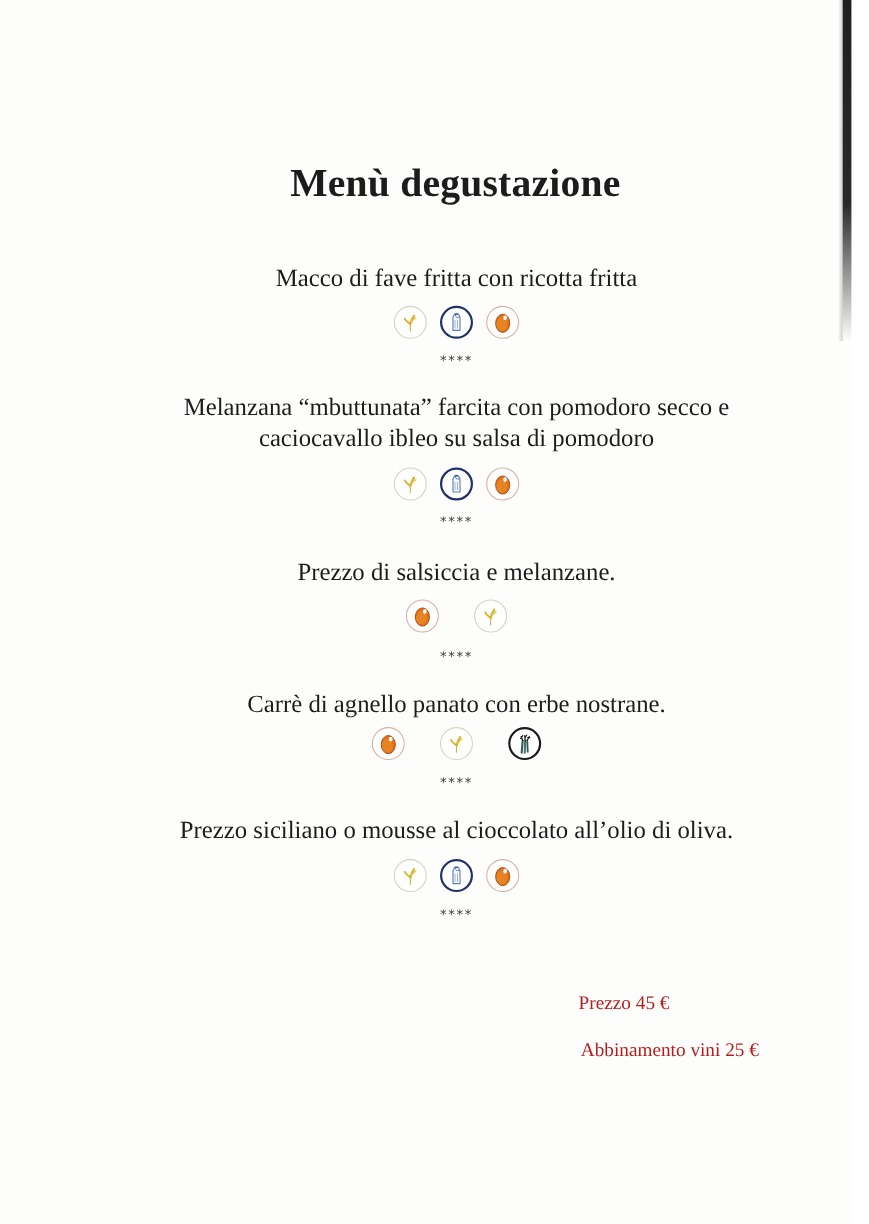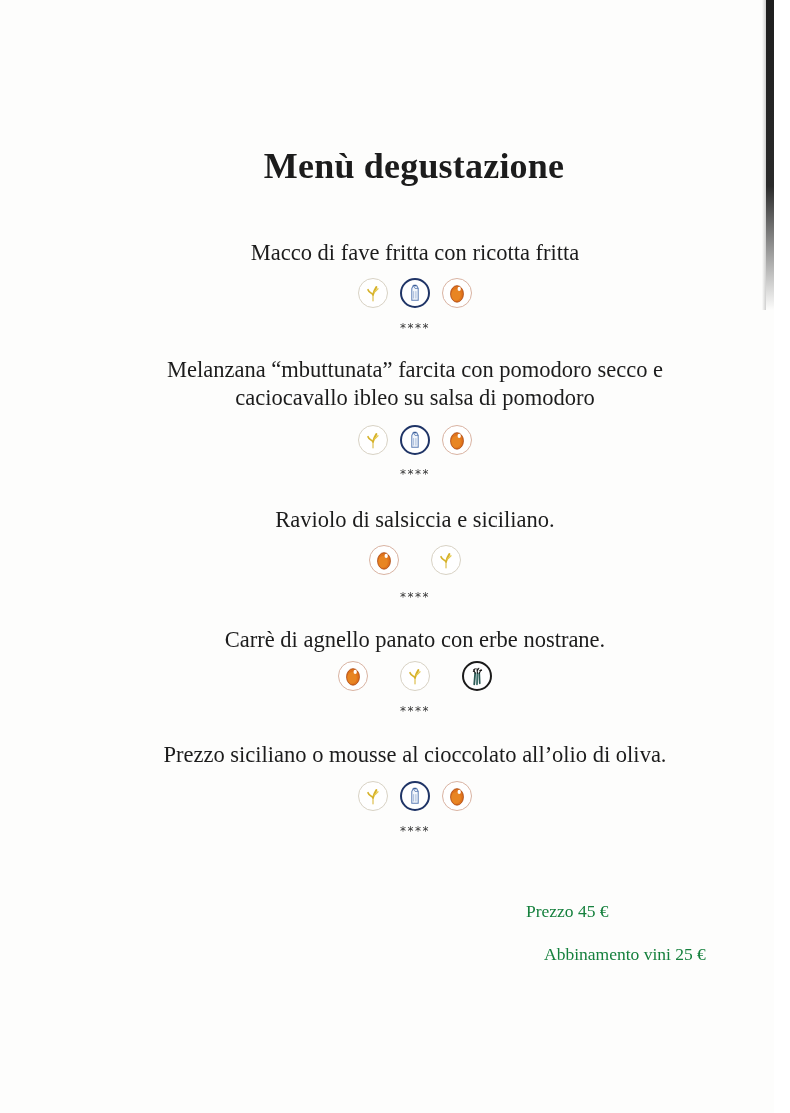--- a/index.html
+++ b/index.html
@@ -42,21 +42,21 @@
     .icon.milk { border: 2px solid #1f3466; }
     .icon.egg { border: 1.3px solid #d9b3a2; }
     .icon.celery { border: 2px solid #1b1b1b; }
     .gap-wide { margin: 0 16px; }
     .sep {
       position: absolute; left: 0; width: 830px; text-align: center;
       font-family: "DejaVu Sans", sans-serif; font-size: 12px; letter-spacing: 1.5px; color: #333;
     }
     .price {
       position: absolute; font-family: "Liberation Serif", "DejaVu Serif", serif;
-      font-size: 17.5px; color: #15803d;
+      font-size: 17.5px; color: #b91c1c;
     }
   </style>
 </head>
 <body>
 
 <svg width="0" height="0" style="position:absolute">
   <defs>
     <symbol id="sym-wheat" viewBox="0 0 24 24">
       <path d="M12 22 L12 13" stroke="#d6b22a" stroke-width="1.2" fill="none"></path>
       <path d="M12 14 C 10 12, 7 11, 6 8" stroke="#d6b22a" stroke-width="2" fill="none" stroke-linecap="round"></path>
@@ -128,21 +128,21 @@
       </span>
     <span class="icon egg">
         <svg width="22" height="22">
           <use href="#sym-egg"></use>
         </svg>
       </span>
   </div>
   <div class="sep" style="top:467px;">****</div>
 
   <div class="dish" style="top:506px;">
-    <span>Raviolo di salsiccia e siciliano.</span>
+    <span>Prezzo di salsiccia e melanzane.</span>
   </div>
   <div class="icons" style="top:543px;">
     <span class="icon egg gap-wide">
         <svg width="22" height="22">
           <use href="#sym-egg"></use>
         </svg>
       </span>
     <span class="icon wheat gap-wide">
         <svg width="20" height="20">
           <use href="#sym-wheat"></use>
@@ -189,14 +189,14 @@
       </span>
     <span class="icon egg">
         <svg width="22" height="22">
           <use href="#sym-egg"></use>
         </svg>
       </span>
   </div>
   <div class="sep" style="top:824px;">****</div>
 
   <div class="price" style="left:526px; top:901px;">Prezzo 45 €</div>
-  <div class="price" style="left:544px; top:944px;">Abbinamento vini 25 €</div>
+  <div class="price" style="left:528px; top:944px;">Abbinamento vini 25 €</div>
 </div>
 
 </body></html>

